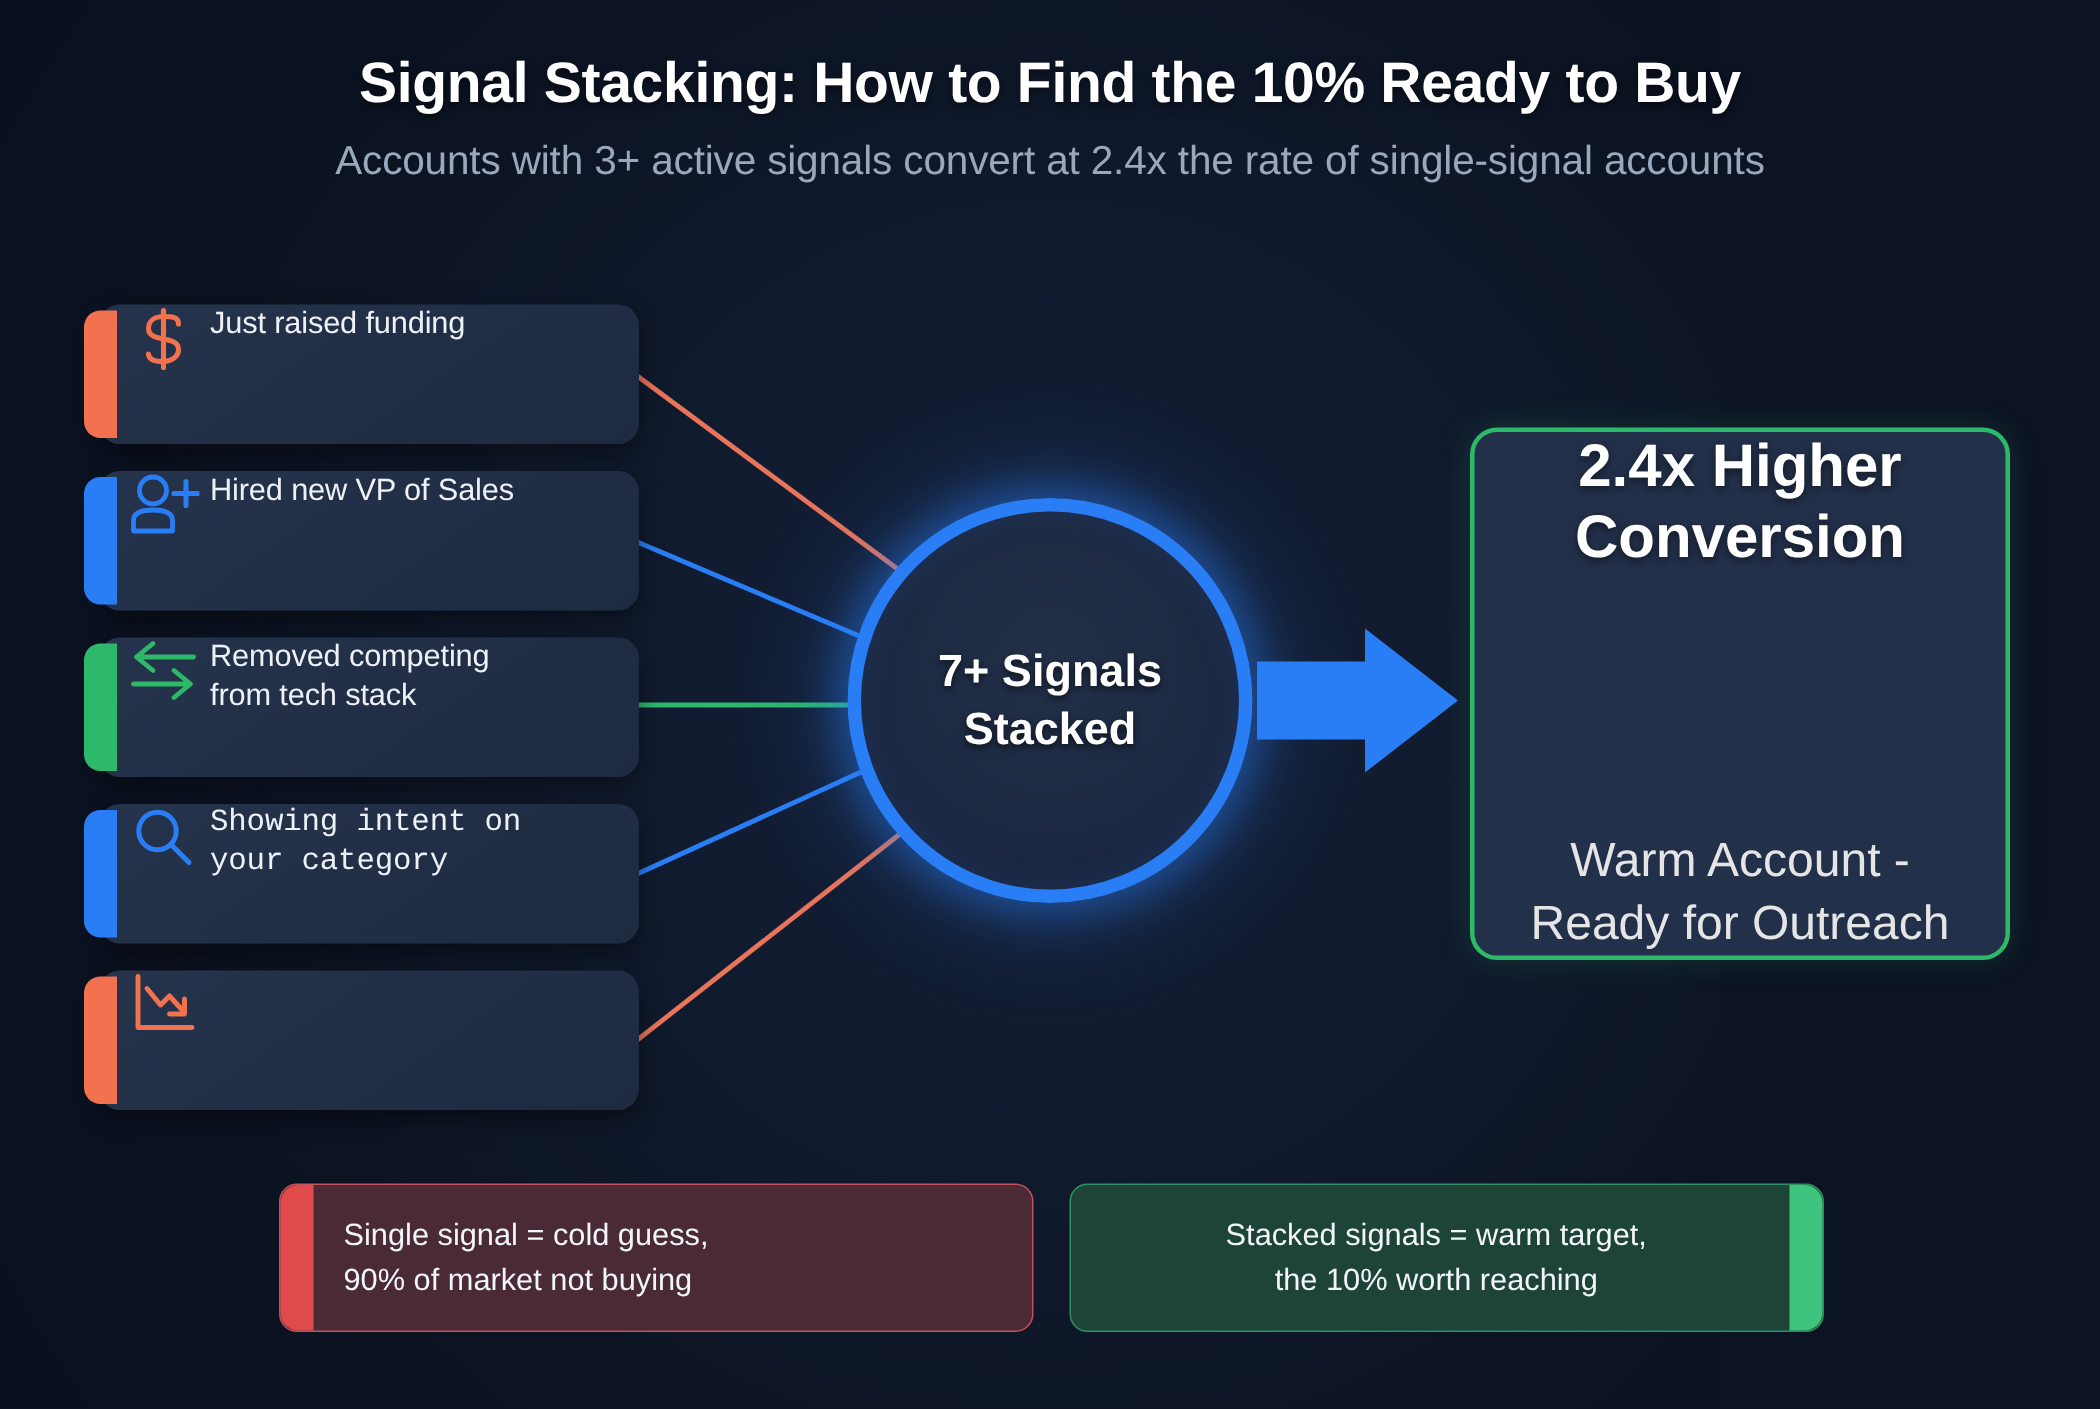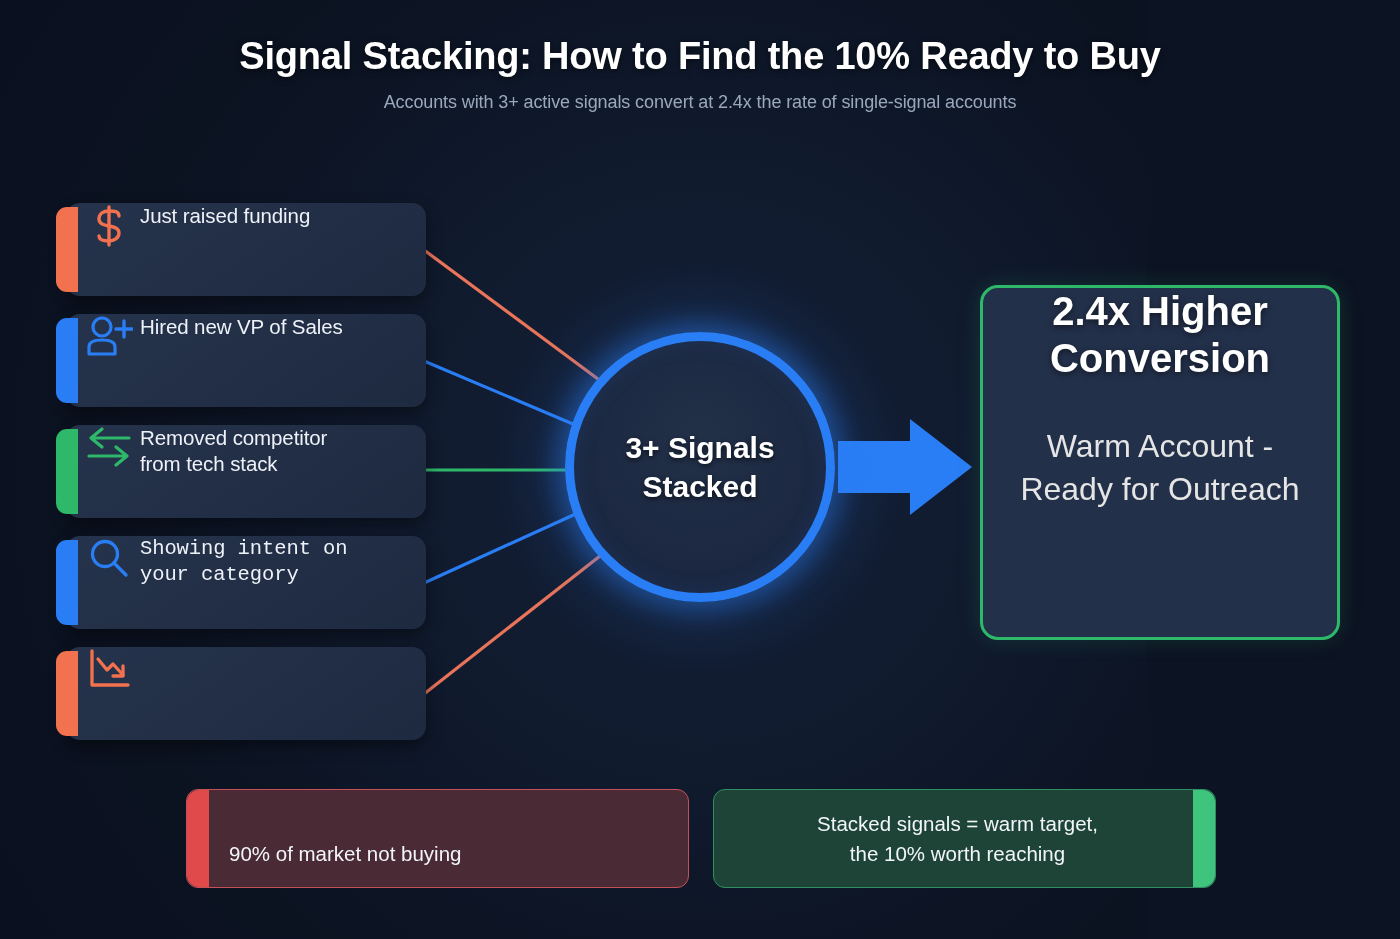--- a/index.html
+++ b/index.html
@@ -18,21 +18,21 @@
   }
 
   
   .hdr { position:absolute; left:0; top:0; width:1400px; text-align:center; }
   .hdr h1 {
     font-size:38px; font-weight:bold; color:#ffffff;
     letter-spacing:-0.2px; margin-top:35px;
     text-shadow:0 2px 6px rgba(0,0,0,.55);
   }
   .hdr h2 {
-    font-size:18px; font-weight:normal; color:#9aa8be;
+    font-size:27px; font-weight:normal; color:#9aa8be;
     margin-top:14px; letter-spacing:-0.1px;
   }
 
   
   #links { position:absolute; left:0; top:0; width:1400px; height:939px; }
 
   
   .card {
     position:absolute;
     width:360px;
@@ -68,21 +68,21 @@
     line-height:1.3; text-align:center; text-shadow:0 2px 5px rgba(0,0,0,.6);
   }
 
   
   #outcome {
     position:absolute; left:980px; top:285px;
     width:360px; height:355px;
     border:3px solid #2eb86a; border-radius:18px;
     background:#23304a;
     box-shadow:0 0 22px rgba(46,184,106,.18);
-    display:flex; flex-direction:column; align-items:center; justify-content:flex-start;
+    display:flex; flex-direction:column; align-items:center; justify-content:space-between;
     padding:0 24px;
     gap:21px;
   }
   #outcome .big {
     color:#ffffff; font-size:40px; font-weight:bold; line-height:1.18;
     text-align:center; text-shadow:0 2px 6px rgba(0,0,0,.5);
   }
   #outcome .sub {
     color:#e5e5e5; font-size:32px; line-height:1.33; text-align:center;
     margin-top:22px;
@@ -163,21 +163,21 @@
 
   <div class="card" style="left:66px;top:425px;height:93px;">
     <div class="bar" style="background:#2eb86a;"></div>
     <div class="ic">
       <svg width="48" height="42" viewBox="0 0 48 42">
         <path d="M44 13 H7 M17 4 L6 13 L17 22" fill="none" stroke="#2eb86a" stroke-width="3.2" stroke-linecap="round" stroke-linejoin="round"></path>
         <path d="M4 31 H41 M31 22 L42 31 L31 40" fill="none" stroke="#2eb86a" stroke-width="3.2" stroke-linecap="round" stroke-linejoin="round"></path>
       </svg>
     </div>
     <div class="clabel">
-      <span style="white-space:pre-line;">Removed competitor
+      <span style="white-space:pre-line;">Removed competing
 from tech stack</span>
     </div>
   </div>
 
   <div class="card" style="left:66px;top:536px;height:93px;font-family:Liberation Mono, monospace;">
     <div class="bar" style="background:#2a7ef5;"></div>
     <div class="ic">
       <svg width="44" height="44" viewBox="0 0 44 44">
         <circle cx="18" cy="18" r="12.5" fill="none" stroke="#2a7ef5" stroke-width="3.3"></circle>
         <path d="M27 27 L39 39" stroke="#2a7ef5" stroke-width="3.3" stroke-linecap="round"></path>
@@ -194,39 +194,39 @@
     <div class="ic">
       <svg width="46" height="44" viewBox="0 0 46 44">
         <path d="M6 4 V38 H42" fill="none" stroke="#f2714f" stroke-width="3.3" stroke-linecap="round" stroke-linejoin="round"></path>
         <path d="M12 12 L21 23 L27 17 L37 28" fill="none" stroke="#f2714f" stroke-width="3.3" stroke-linecap="round" stroke-linejoin="round"></path>
         <path d="M37 19 V29 H27" fill="none" stroke="#f2714f" stroke-width="3.3" stroke-linecap="round" stroke-linejoin="round"></path>
       </svg>
     </div>
   </div>
 
   <div id="hub">
-    <span>3+ Signals</span>
+    <span>7+ Signals</span>
     <span>Stacked</span>
   </div>
 
   <div id="outcome">
     <div class="big">
       <span>2.4x Higher</span><br>
       <span>Conversion</span>
     </div>
     <div class="sub">
       <span>Warm Account -</span><br>
       <span>Ready for Outreach</span>
     </div>
   </div>
 
   <div class="banner" id="banner-cold">
     <div class="accent"></div>
     <div class="txt">
-      <br>
+      <span>Single signal = cold guess,</span><br>
       <span>90% of market not buying</span>
     </div>
   </div>
 
   <div class="banner" id="banner-warm">
     <div class="accent"></div>
     <div class="txt">
       <span>Stacked signals = warm target,</span><br>
       <span>the 10% worth reaching</span>
     </div>

